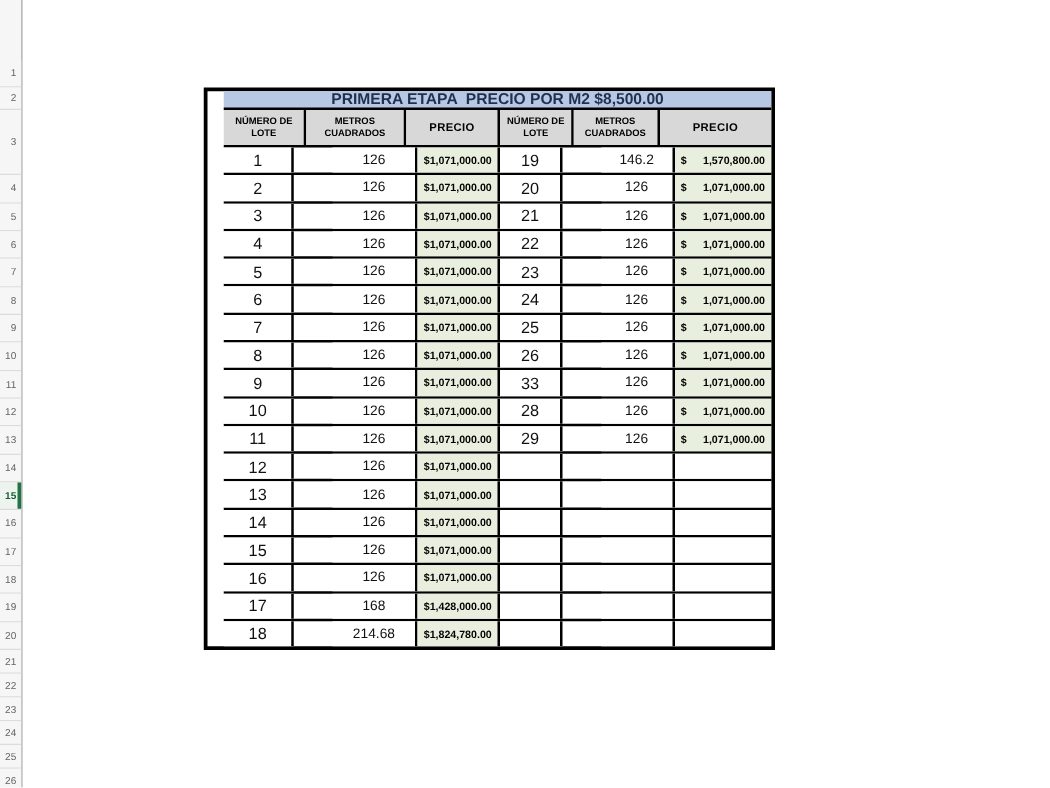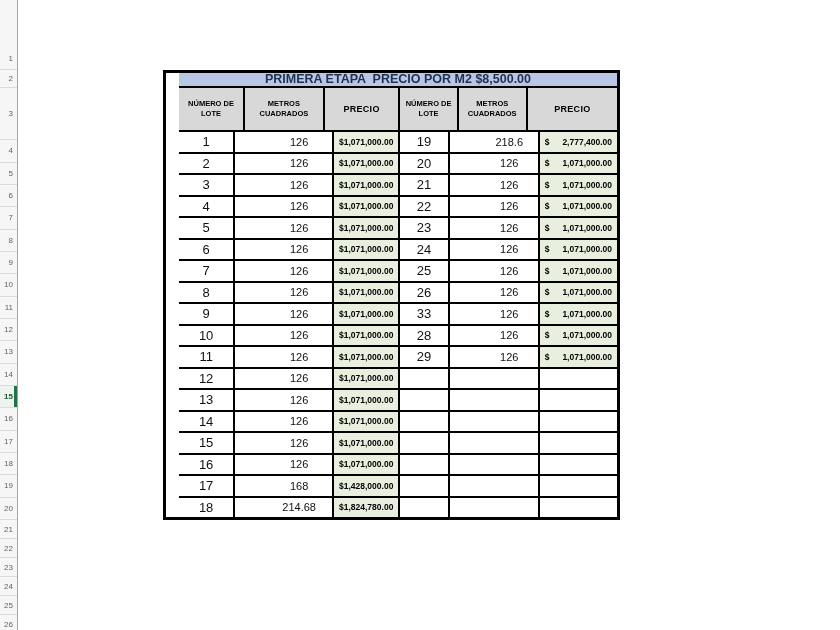--- a/index.html
+++ b/index.html
@@ -24,21 +24,21 @@
   .gutter-cell.active{background:var(--active-row-bg);color:#1a5b33;font-weight:bold;}
   .active-bar{position:absolute;right:0;top:0;width:3px;height:100%;
     background:var(--active-green);}
 
   
   .price-table{position:absolute;left:163px;top:70px;width:457px;height:450px;
     border:3px solid #000;background:#fff;display:flex;flex-direction:column;padding-left:13px;}
   .title-row{height:15px;flex:0 0 auto;background:var(--title-bg);
     border-bottom:2px solid #000;display:flex;align-items:center;justify-content:center;
     font-size:12.5px;font-weight:bold;color:#1f3050;white-space:pre;line-height:1;}
-  .header-row{height:44px;flex:0 0 auto;display:flex;border-bottom:2px solid #000;}
+  .header-row{height:30px;flex:0 0 auto;display:flex;border-bottom:2px solid #000;}
   .header-cell{background:var(--header-bg);display:flex;align-items:center;
     justify-content:center;text-align:center;font-weight:bold;font-size:7.5px;
     line-height:1.35;color:#000;border-right:2px solid #000;padding:0 2px;}
   .header-cell.precio{font-size:9px;letter-spacing:.3px;text-align:center;}
   .header-cell:last-child{border-right:none;}
   .data-area{flex:1 1 auto;display:flex;flex-direction:column;}
   .data-row{flex:1 1 0;display:flex;border-bottom:2px solid #000;}
   .data-row:last-child{border-bottom:none;}
   .cell{display:flex;align-items:center;justify-content:center;
     border-right:2px solid #000;overflow:hidden;background:#fff;}
@@ -97,24 +97,24 @@
       </div>
     <div class="data-area" id="data-area">
         <div class="data-row">
           <div class="cell c-lote w0">1</div>
           <div class="cell c-m2 w1">126</div>
           <div class="cell c-precio w2 filled">
             <span>$</span>
             <span>1,071,000.00</span>
           </div>
           <div class="cell c-lote w3">19</div>
-          <div class="cell c-m2 w4">218.6</div>
-          <div class="cell c-precio w5 filled">
-            <span>$</span>
-            <span>2,777,400.00</span>
+          <div class="cell c-m2 w4">146.2</div>
+          <div class="cell c-precio w5 filled">
+            <span>$</span>
+            <span>1,570,800.00</span>
           </div>
         </div>
         <div class="data-row">
           <div class="cell c-lote w0">2</div>
           <div class="cell c-m2 w1">126</div>
           <div class="cell c-precio w2 filled">
             <span>$</span>
             <span>1,071,000.00</span>
           </div>
           <div class="cell c-lote w3">20</div>

